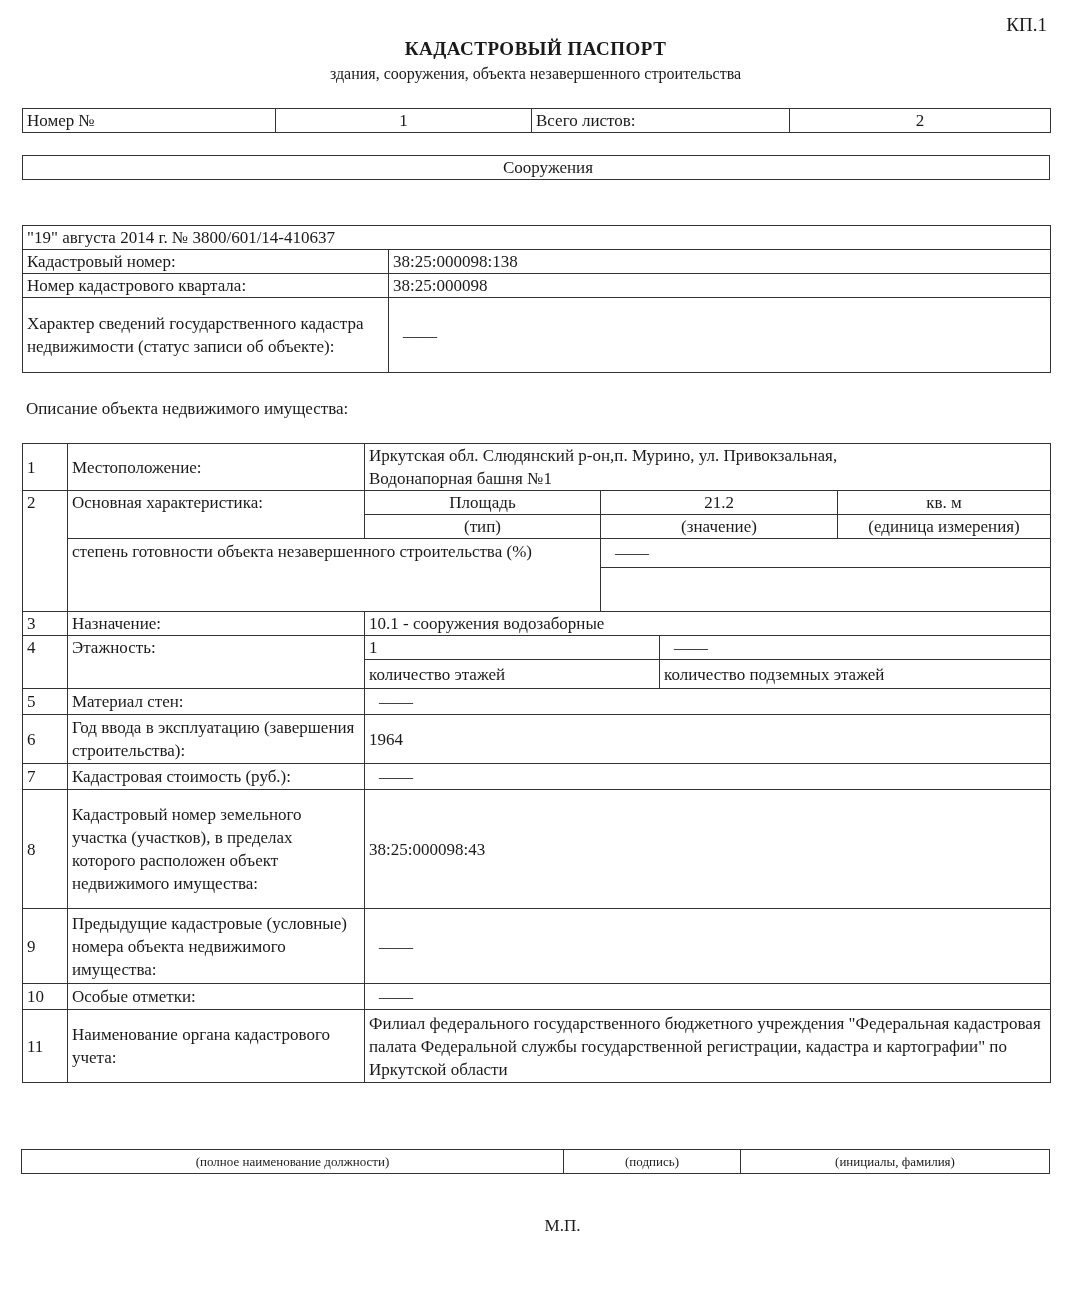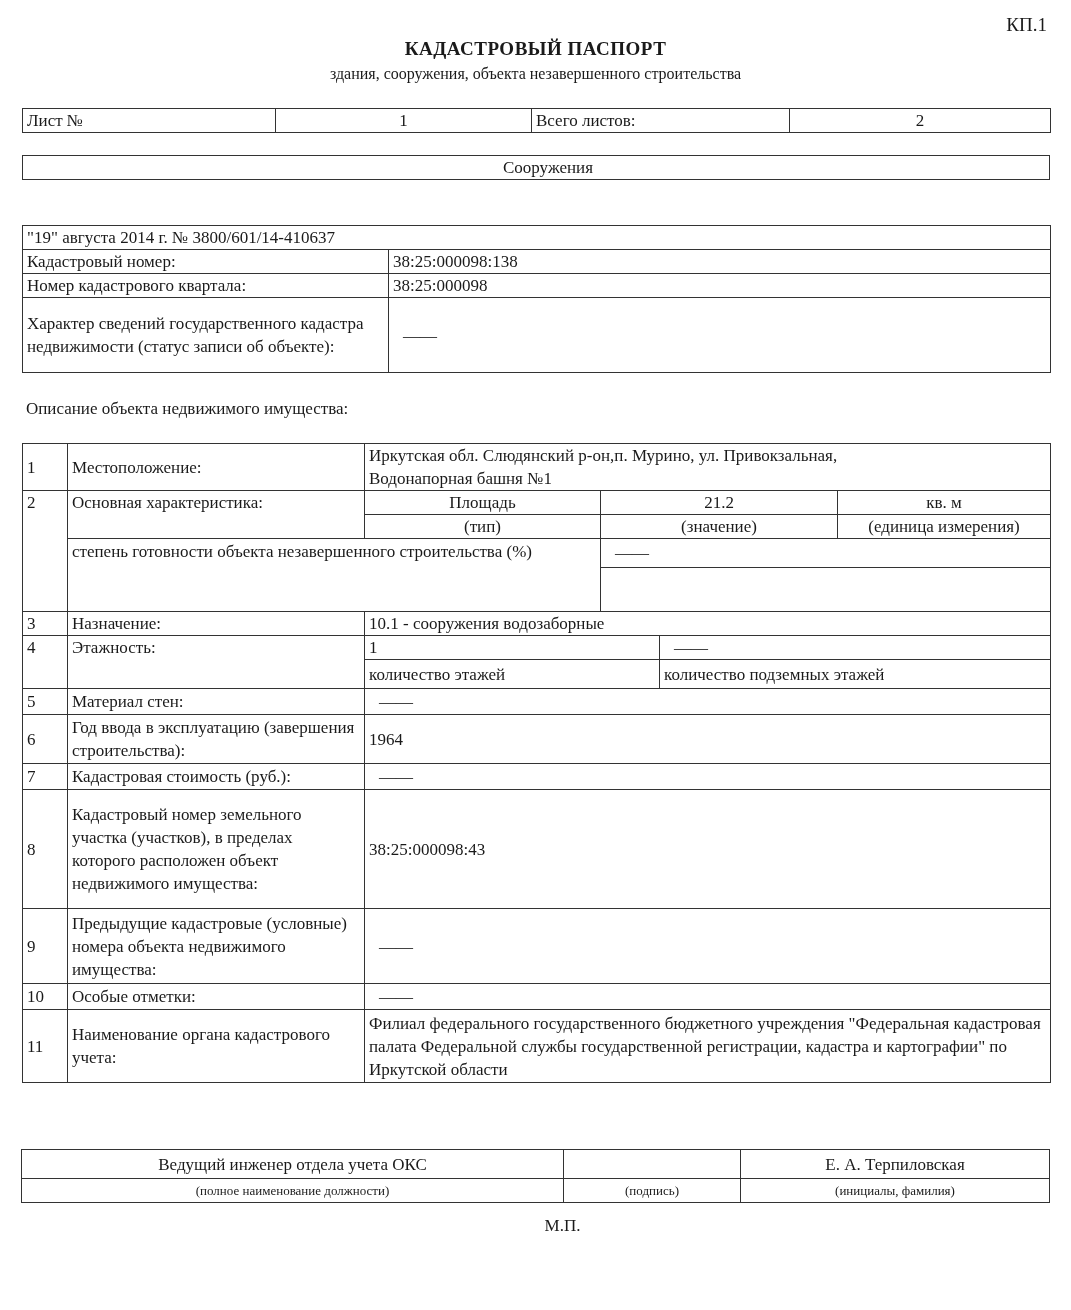--- a/index.html
+++ b/index.html
@@ -44,21 +44,21 @@
 
 <table id="sheet-table">
   <colgroup>
       <col style="width:253px">
       <col style="width:256px">
       <col style="width:258px">
       <col style="width:261px">
     </colgroup>
   <tbody>
       <tr>
-    <td>Лист №</td>
+    <td>Номер №</td>
     <td class="c">1</td>
     <td>Всего листов:</td>
     <td class="c">2</td>
   </tr>
 </tbody>
   </table>
 
 <table id="kind-table">
   <tbody>
       <tr>
@@ -193,25 +193,20 @@
 </tbody>
   </table>
 
 <table id="sign-table">
   <colgroup>
       <col style="width:542px">
       <col style="width:177px">
       <col style="width:309px">
     </colgroup>
   <tbody>
-      <tr>
-    <td style="height:28px">Ведущий инженер отдела учета ОКС</td>
-    <td></td>
-    <td>Е. А. Терпиловская</td>
-  </tr>
   <tr class="small">
     <td>(полное наименование должности)</td>
     <td>(подпись)</td>
     <td>(инициалы, фамилия)</td>
   </tr>
 </tbody>
   </table>
 
 <div class="abs stamp">М.П.</div>
 

